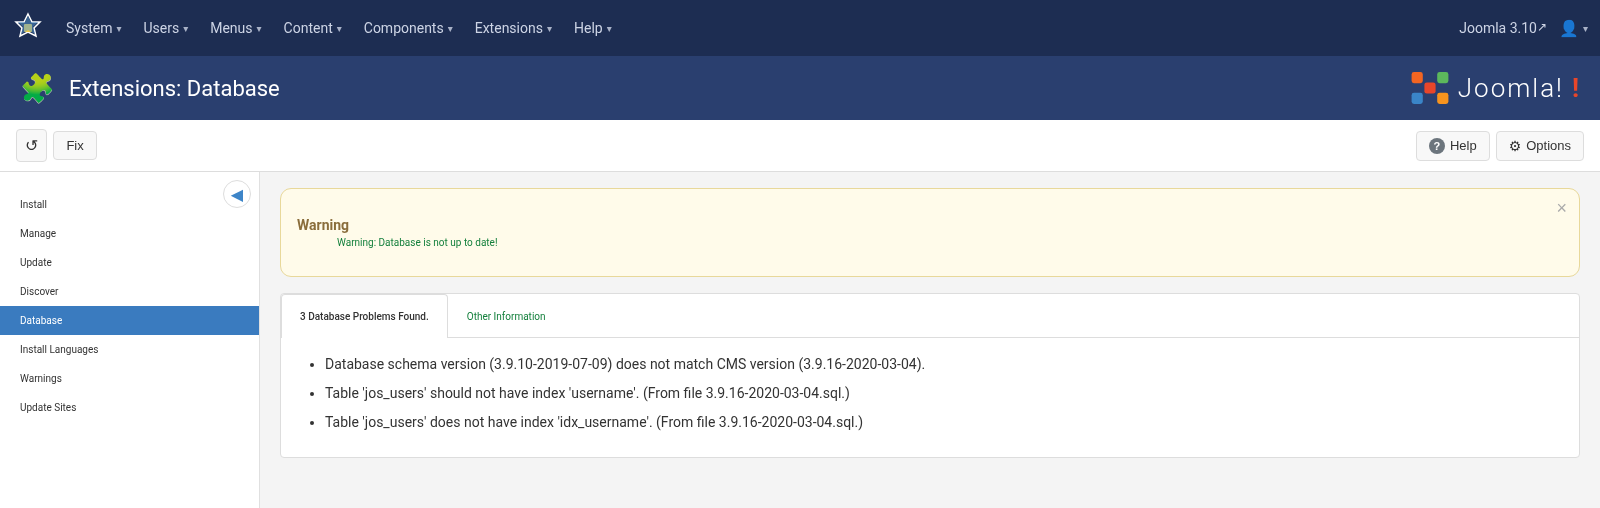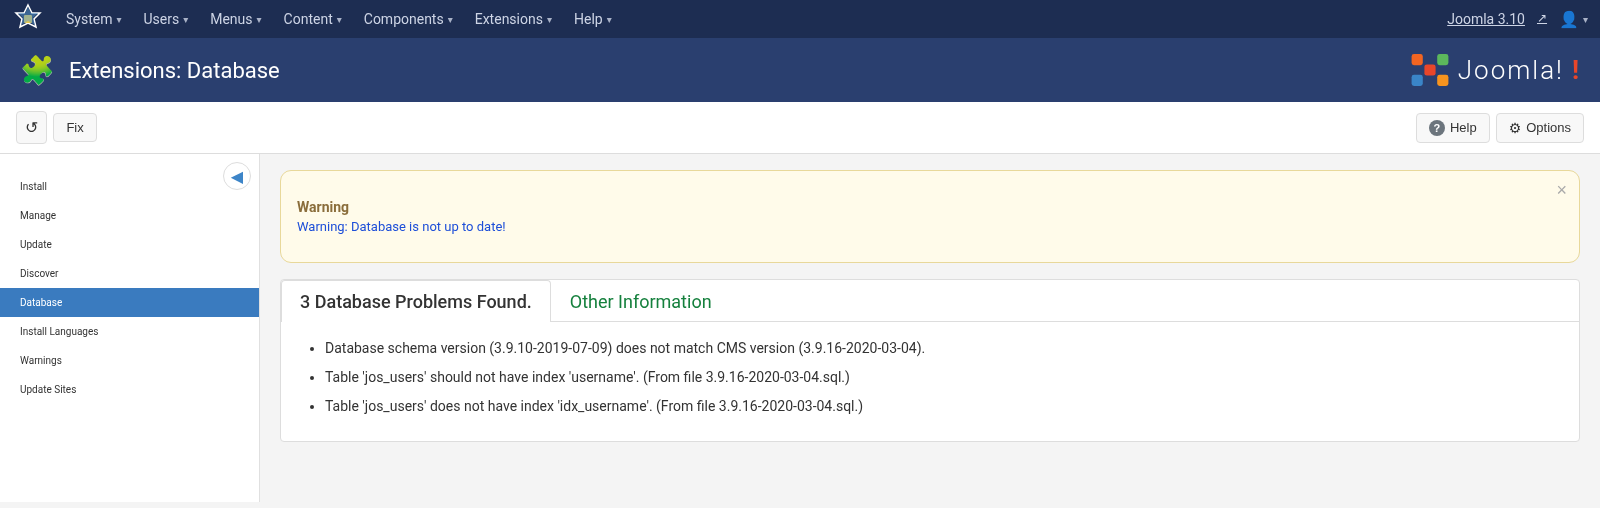--- a/index.html
+++ b/index.html
@@ -4,21 +4,21 @@
   <style>
     * { box-sizing: border-box; margin: 0; padding: 0; }
     body { font-family: -apple-system, BlinkMacSystemFont, 'Segoe UI', Roboto, sans-serif; font-size: 14px; background: #f4f4f4; }
 
     
     .top-nav {
       background: #1d2d52;
       color: #fff;
       display: flex;
       align-items: center;
-      height: 38px;
+      height: 56px;
       padding: 0 12px;
     }
     .top-nav .joomla-logo-small {
       width: 32px;
       height: 32px;
       margin-right: 12px;
       flex-shrink: 0;
     }
     .top-nav .nav-items {
       display: flex;
@@ -40,22 +40,21 @@
       display: flex;
       align-items: center;
       gap: 12px;
       margin-left: auto;
     }
     .top-nav .nav-right .joomla-version {
       color: #cdd4e5;
       font-size: 14px;
       display: flex;
       align-items: flex-start;
-      gap: 12px;
-      text-decoration: underline;
+      gap: 0;
     }
     .top-nav .nav-right .user-icon {
       color: #cdd4e5;
       font-size: 16px;
       cursor: pointer;
       display: flex;
       align-items: center;
       gap: 4px;
     }
     .caret { font-size: 10px; opacity: 0.8; }
@@ -191,22 +190,23 @@
       margin-bottom: 16px;
       position: relative;
     }
     .alert-warning .alert-title {
       font-weight: 700;
       color: #8a6d3b;
       margin-bottom: 4px;
       font-size: 14px;
     }
     .alert-warning .alert-message {
-      color: #1d4ed8;
-      font-size: 13px;
+      color: #15803d;
+      font-size: 10px;
+      margin-left: 40px;
     }
     .alert-close {
       position: absolute;
       top: 10px;
       right: 12px;
       background: none;
       border: none;
       cursor: pointer;
       color: #aaa;
       font-size: 18px;
@@ -217,23 +217,23 @@
     .tabs-container {
       background: #fff;
       border: 1px solid #ddd;
       border-radius: 4px;
     }
     .tabs-header {
       display: flex;
       border-bottom: 1px solid #ddd;
     }
     .tab {
-      padding: 10px 18px;
-      cursor: pointer;
-      font-size: 18px;
+      padding: 16px 18px;
+      cursor: pointer;
+      font-size: 10px;
       color: #555;
       border: 1px solid transparent;
       border-bottom: none;
       margin-bottom: -1px;
       border-radius: 4px 4px 0 0;
     }
     .tab.active {
       background: #fff;
       border-color: #ddd;
       border-bottom-color: #fff;

